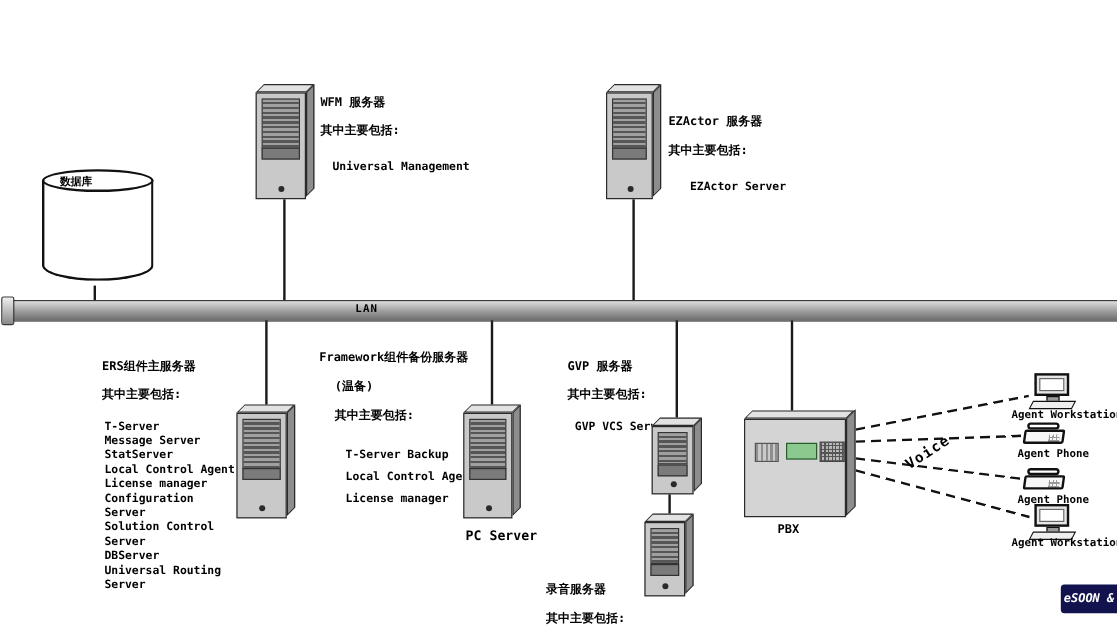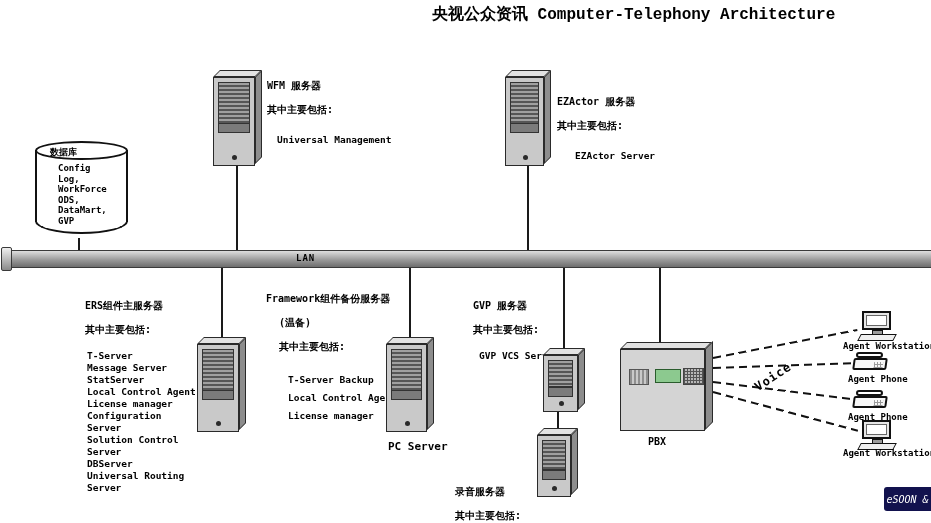--- a/index.html
+++ b/index.html
@@ -68,30 +68,29 @@
   .ph-handset{position:absolute;left:3px;top:0;width:27px;height:6px;background:#fff;border:2px solid #111;border-radius:3px;box-sizing:border-box;}
   .ph-body{position:absolute;left:0;top:6px;width:34px;height:12px;background:#f7f7f7;border:2px solid #111;
            border-radius:2px;transform:skewX(-8deg);box-sizing:border-box;
            background-image:repeating-linear-gradient(0deg,#999 0 1px,transparent 1px 3px),
                             repeating-linear-gradient(90deg,#999 0 1px,transparent 1px 3px);
            background-size:9px 9px;background-position:19px 2px;background-repeat:no-repeat;}
 
   .voice{position:absolute;left:752px;top:382px;font-size:12px;font-weight:bold;letter-spacing:1px;
          transform:rotate(-33deg);transform-origin:0 0;}
   .badge{position:absolute;left:884px;top:487px;width:47px;height:24px;background:#12124e;color:#fff;
-         display:flex;align-items:center;justify-content:center;font-size:10px;font-weight:normal;
+         display:flex;align-items:center;justify-content:center;font-size:10px;font-weight:bold;
          font-style:italic;border-radius:3px 0 0 3px;white-space:nowrap;}
   .agent-label{position:absolute;font-size:9px;font-weight:bold;white-space:nowrap;}
 </style>
 </head>
 <body>
 
 <div class="stage">
 
-  <div class="abs title" style="left:432px;top:4px;">央视公众资讯 Computer-Telephony Architecture</div>
 
   <div class="vline" style="left:78px;top:238px;height:13px;"></div>
   <div class="vline" style="left:236px;top:166px;height:85px;"></div>
   <div class="vline" style="left:527px;top:166px;height:85px;"></div>
   <div class="vline" style="left:221px;top:266px;height:72px;"></div>
   <div class="vline" style="left:409px;top:266px;height:72px;"></div>
   <div class="vline" style="left:563px;top:266px;height:83px;"></div>
   <div class="vline" style="left:659px;top:266px;height:77px;"></div>
   <div class="vline" style="left:557px;top:411px;height:18px;"></div>
 
@@ -101,26 +100,20 @@
   <div class="dash" style="left:713px;top:391px;width:150px;transform:rotate(15deg);"></div>
   <div class="voice">Voice</div>
 
   <div class="lan"></div>
   <div class="lan-cap"></div>
   <div class="lan-label">LAN</div>
 
   <div class="cyl-body"></div>
   <div class="cyl-top"></div>
   <div class="cyl-text" style="left:50px;top:147px;">数据库</div>
-  <div class="cyl-text" style="left:58px;top:163px;">Config
-Log,
-WorkForce
-ODS,
-DataMart,
-GVP</div>
 
   <div class="server" style="left:213px;top:70px;width:49px;height:96px;">
     <div class="srv-top" style="width:42px;"></div>
     <div class="srv-side" style="left:42px;height:87px;"></div>
     <div class="srv-front" style="width:42px;height:89px;">
       <div class="srv-panel"></div>
       <div class="srv-bay" style="top:52%;"></div>
       <div class="srv-btn"></div>
     </div>
   </div>

